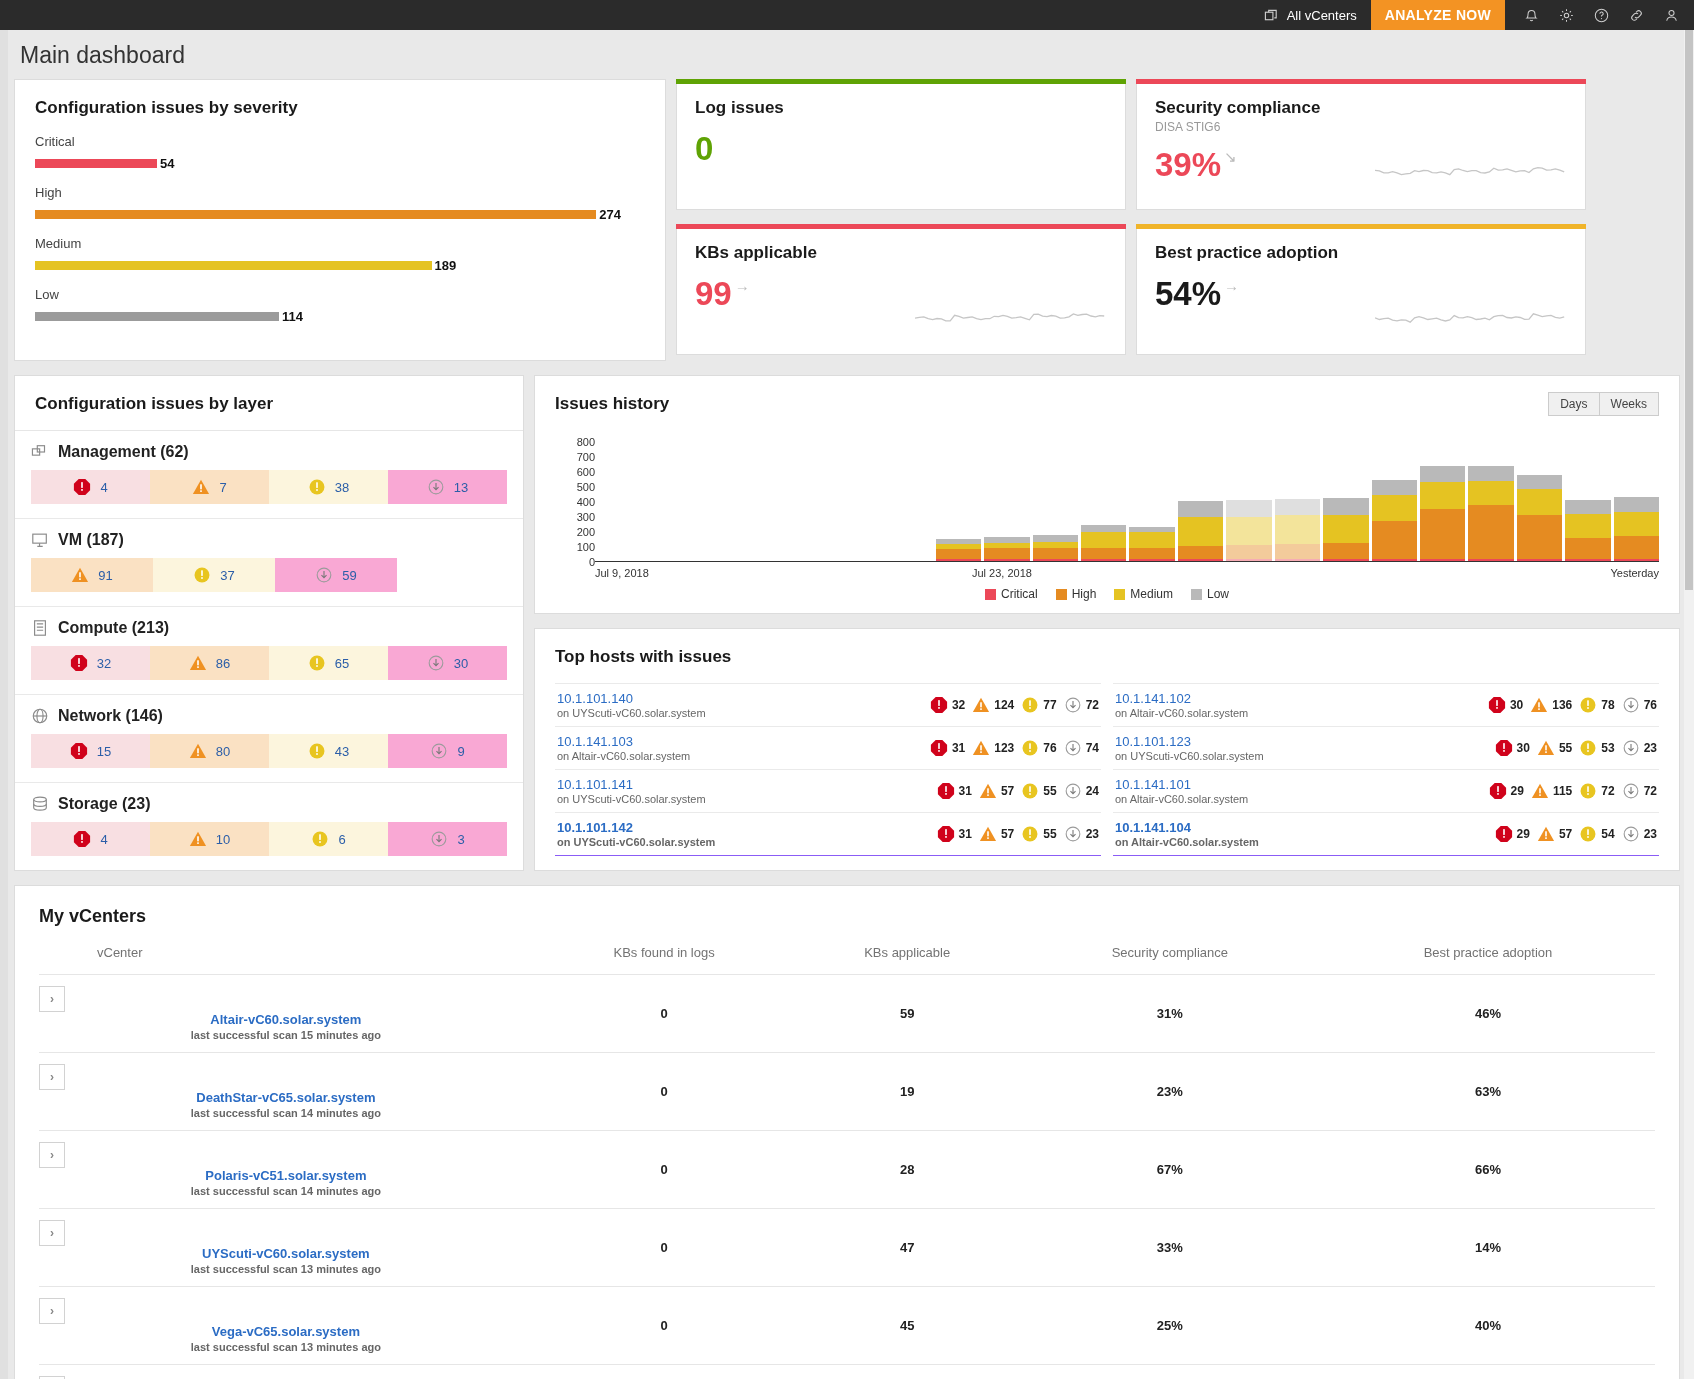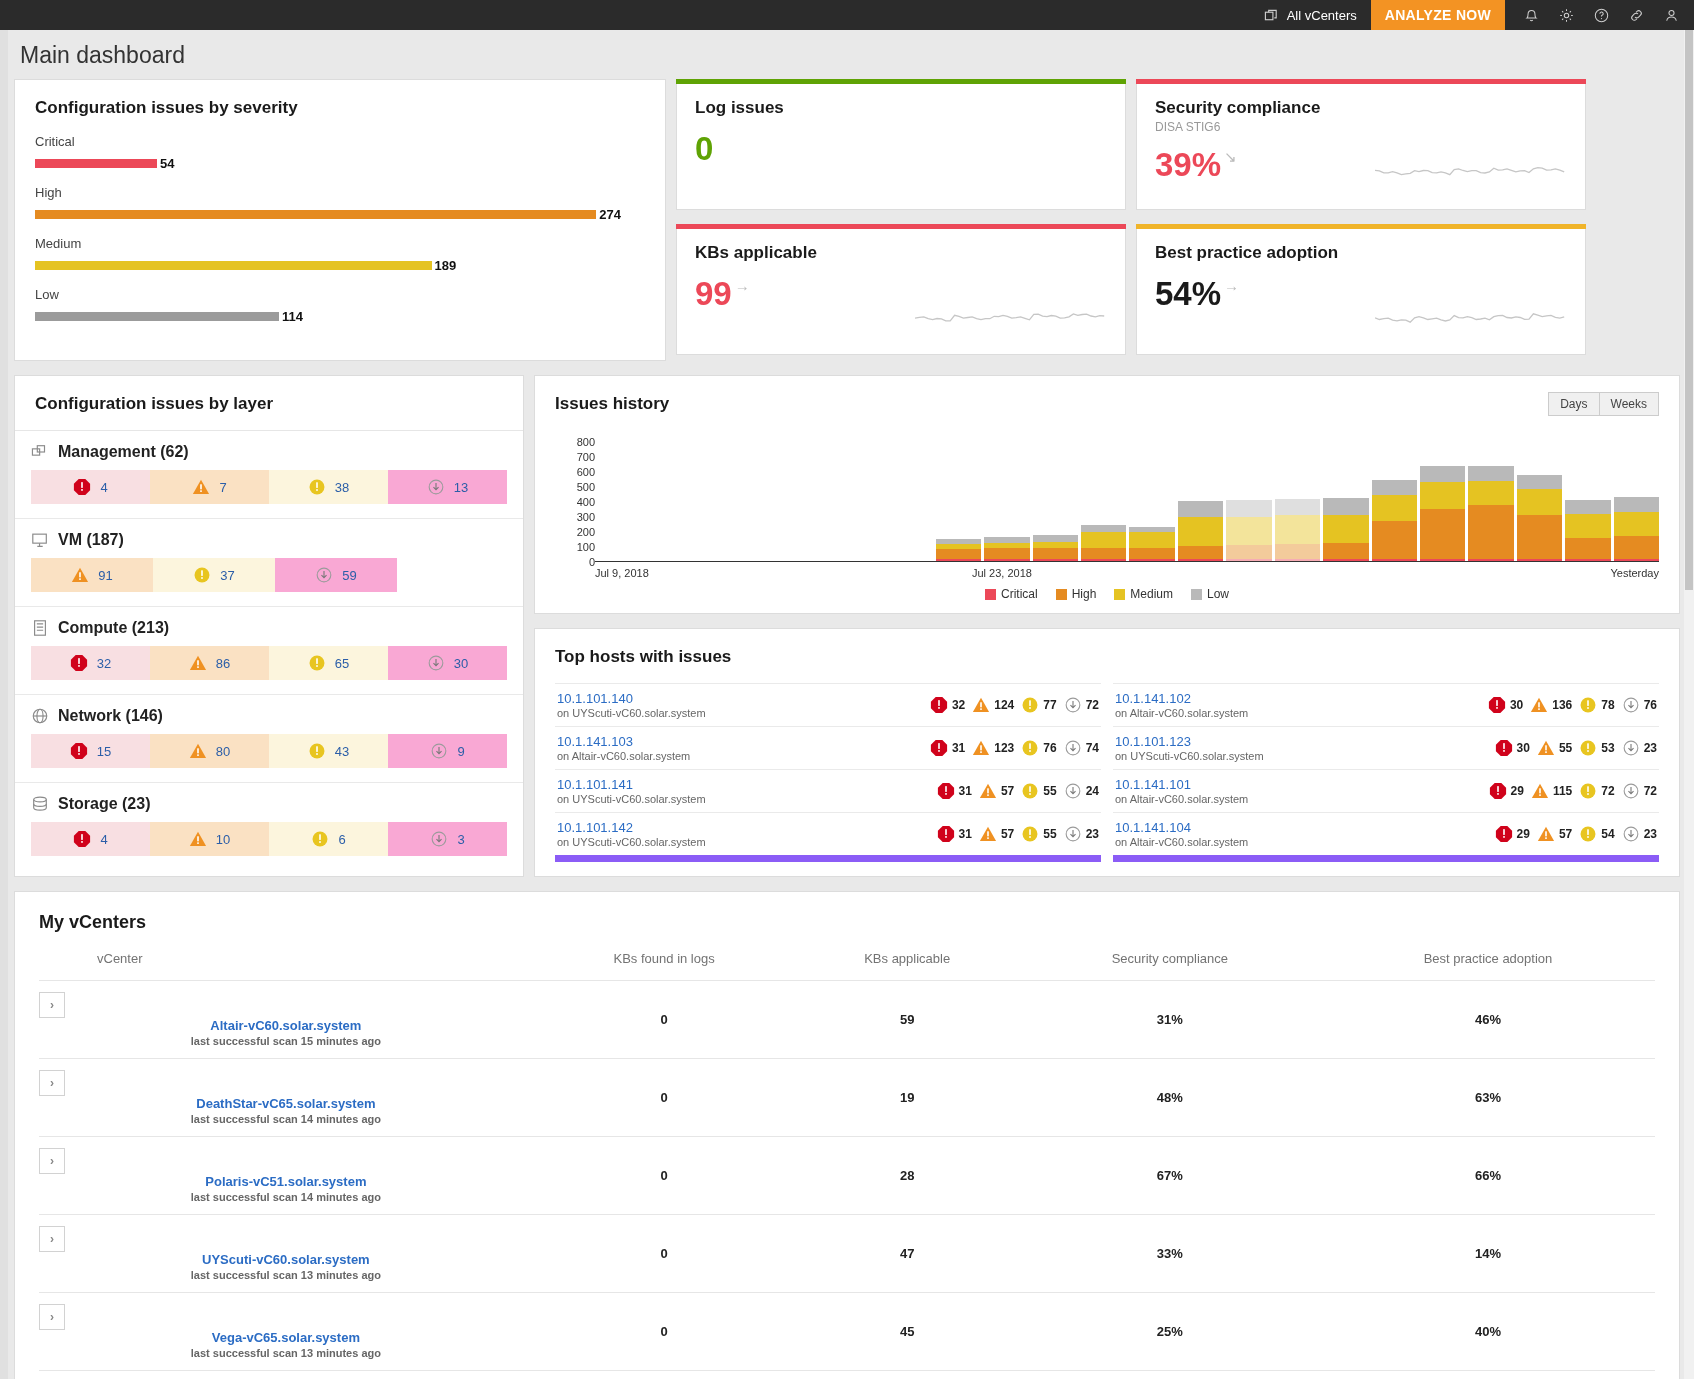--- a/index.html
+++ b/index.html
@@ -78,21 +78,21 @@
   .legend { display:flex; justify-content:center; gap:18px; margin-top:8px; font-size:12px; color:#333; }
   .legend div { display:flex; align-items:center; gap:5px; }
   .lg-sw { width:11px; height:11px; display:inline-block; }
   
   .hosts-card { flex:1; padding:18px 20px 14px 20px; }
   .hosts-grid { display:flex; gap:0; margin-top:16px; }
   .hosts-col { flex:1; }
   .hosts-col+.hosts-col { margin-left:12px; }
   .host-row { display:flex; align-items:center; justify-content:space-between;
     border-top:1px solid #eaeaea; padding:7px 2px 7px 2px; }
-  .host-row:last-child { border-bottom:7px solid #8b5cf6; }
+  .host-row:last-child { border-bottom:1px solid #8b5cf6;font-weight:bold; }
   .host-ip { color:#2b6cc4; font-size:13px; }
   .host-sub { font-size:11px; color:#666; margin-top:1px; }
   .host-counts { display:flex; align-items:center; gap:7px; }
   .hc { display:flex; align-items:center; gap:4px; font-size:12px; color:#222; }
   
   .vc-card { padding:20px 24px 26px 24px; }
   table.vct { width:100%; border-collapse:collapse; margin-top:18px; }
   table.vct th { font-size:13px; font-weight:normal; color:#737373; padding:0 0 14px 0; text-align:center; }
   table.vct th.l { text-align:left; padding-left:58px; }
   table.vct td { border-top:1px solid #e6e6e6; padding:11px 0; text-align:center; font-size:13px; font-weight:bold; color:#222; }
@@ -971,21 +971,21 @@
               <div class="name">
                 <span class="expander">›</span>
                 <div>
                   <div class="vc-name">DeathStar-vC65.solar.system</div>
                   <div class="vc-scan">last successful scan 14 minutes ago</div>
                 </div>
               </div>
             </td>
             <td>0</td>
             <td>19</td>
-            <td>48%</td>
+            <td>23%</td>
             <td>63%</td>
           </tr>
           <tr>
             <td>
               <div class="name">
                 <span class="expander">›</span>
                 <div>
                   <div class="vc-name">Polaris-vC51.solar.system</div>
                   <div class="vc-scan">last successful scan 14 minutes ago</div>
                 </div>

